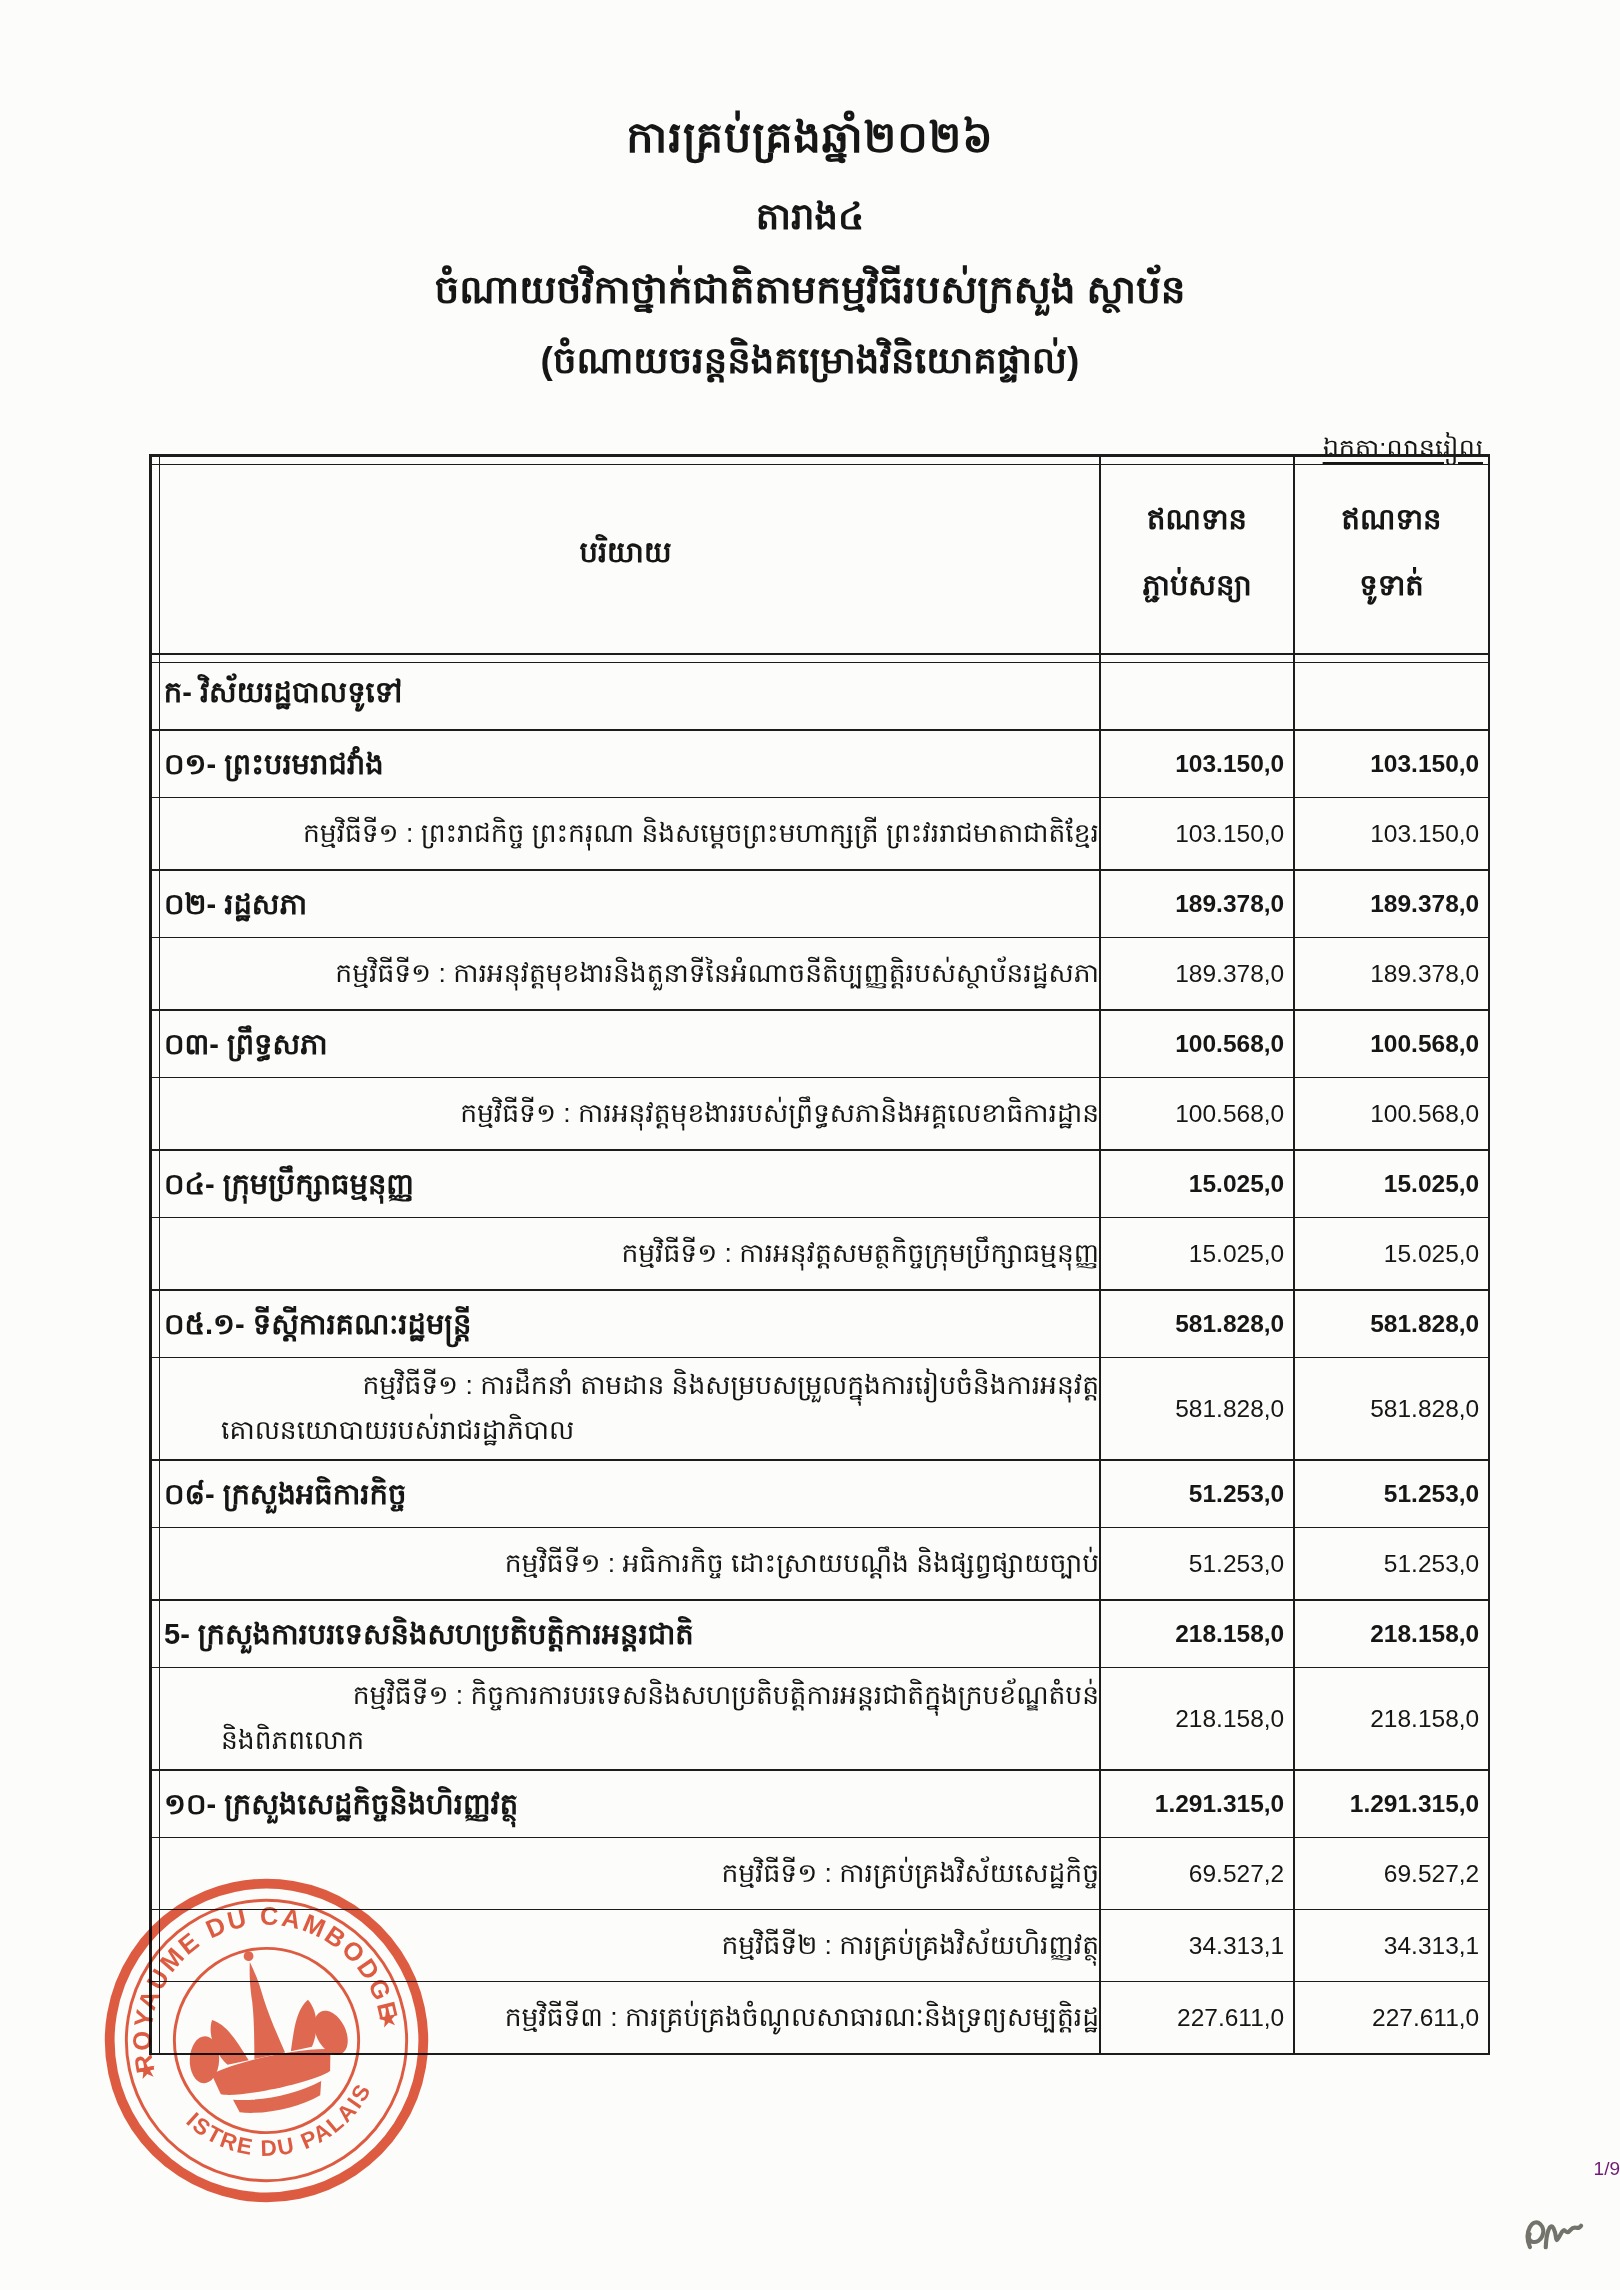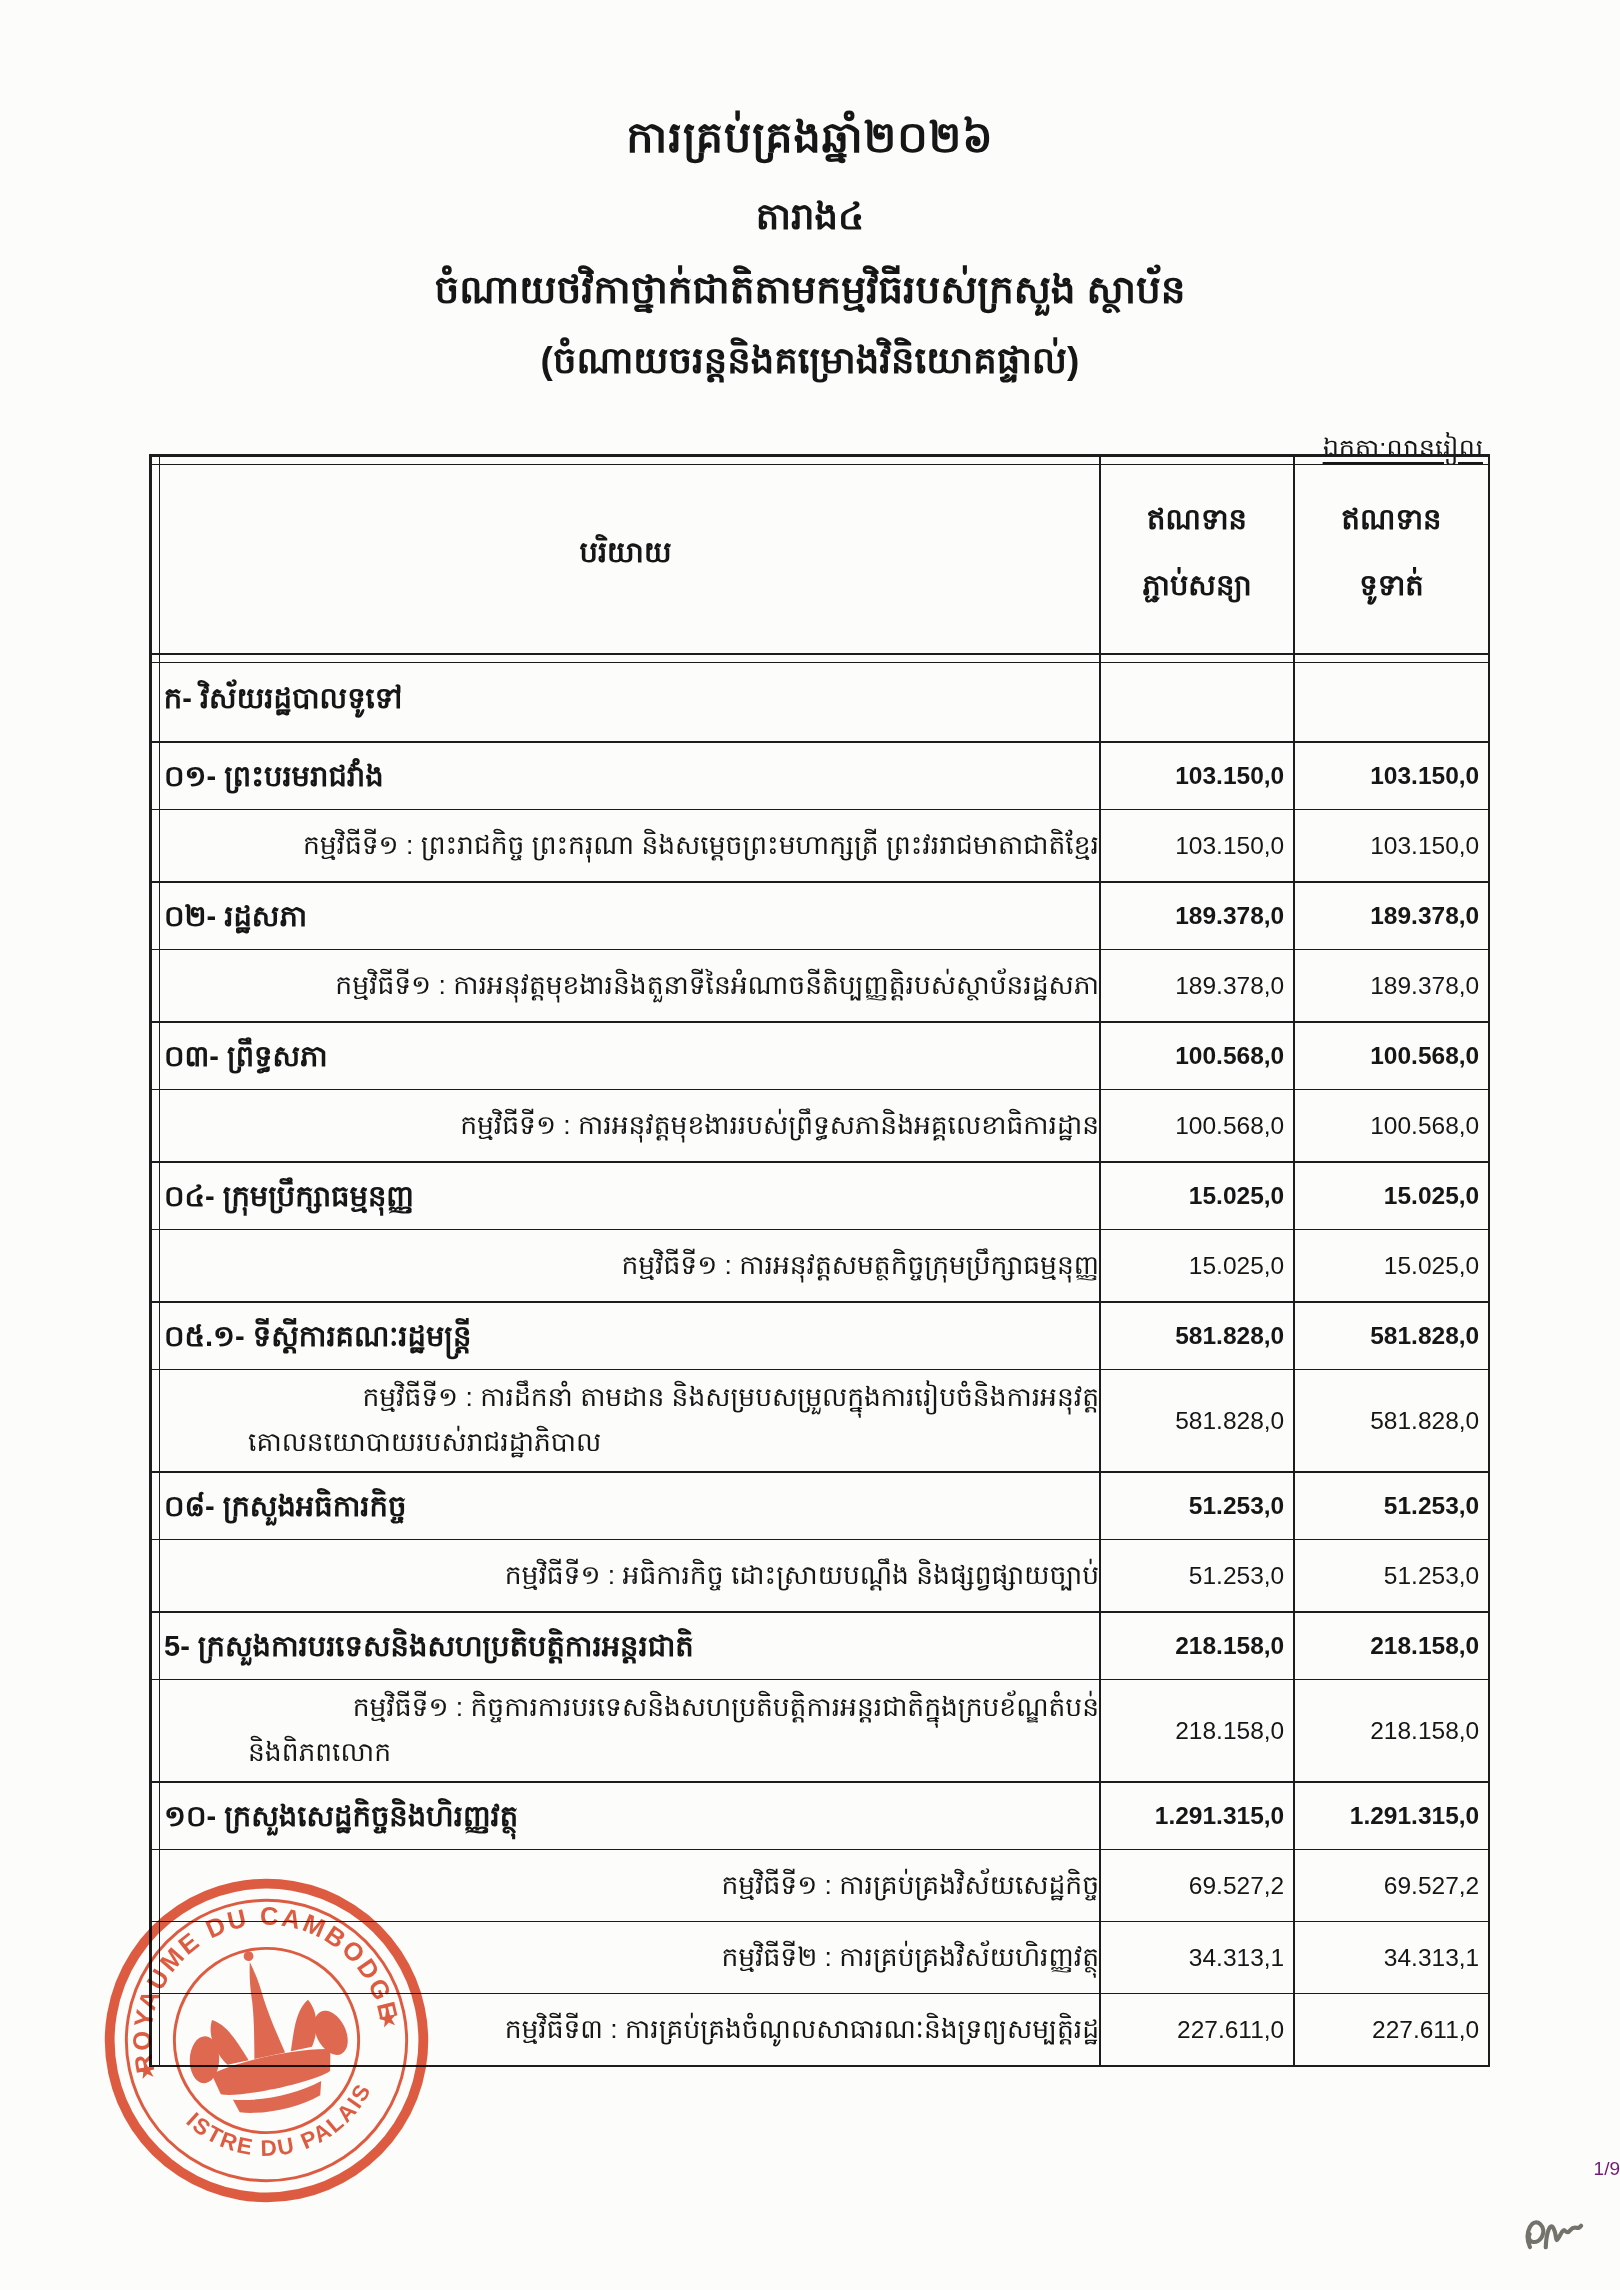--- a/index.html
+++ b/index.html
@@ -56,28 +56,28 @@
   .trow{
     display:grid;grid-template-columns:947px 194px 1fr;box-sizing:border-box;
   }
   .cell{box-sizing:border-box;}
   .lbl{display:flex;flex-direction:column;justify-content:center;}
   .lbl .l1,.lbl .l2{line-height:1.25;}
   .num{
     display:flex;align-items:center;justify-content:flex-end;
     padding-right:8.8px;font-size:24.5px;letter-spacing:0px;
   }
-  .r-section{height:86px;}
+  .r-section{height:74px;}
   .r-section .l1{font-weight:bold;font-size:29px;padding-left:11.8px;}
   .r-ministry{height:68px;border-top:2.9px solid var(--ln);}
   .r-ministry .l1{font-weight:bold;font-size:29px;padding-left:12px;}
   .r-ministry .num{font-weight:bold;}
   .r-program{height:72px;border-top:1.6px solid var(--ln);}
   .r-program .l1{font-size:26.5px;padding-left:55px;text-align:right;}
-  .r-program .l2{font-size:26.5px;padding-left:96px;margin-top:11.8px;}
+  .r-program .l2{font-size:26.5px;padding-left:69px;margin-top:11.8px;}
   .r-program.two{height:102px;}
   
   .pageno{position:absolute;top:2158px;left:0;width:100%;text-align:right;font-size:19px;color:#701a75;}
   
   .stamp{position:absolute;left:95px;top:1869px;mix-blend-mode:multiply;opacity:.88;}
   .stamp text{font-family:"Liberation Sans","DejaVu Sans",sans-serif;}
   
   .sig{position:absolute;left:1519px;top:2207px;opacity:.85;}
 </style>
 </head>

